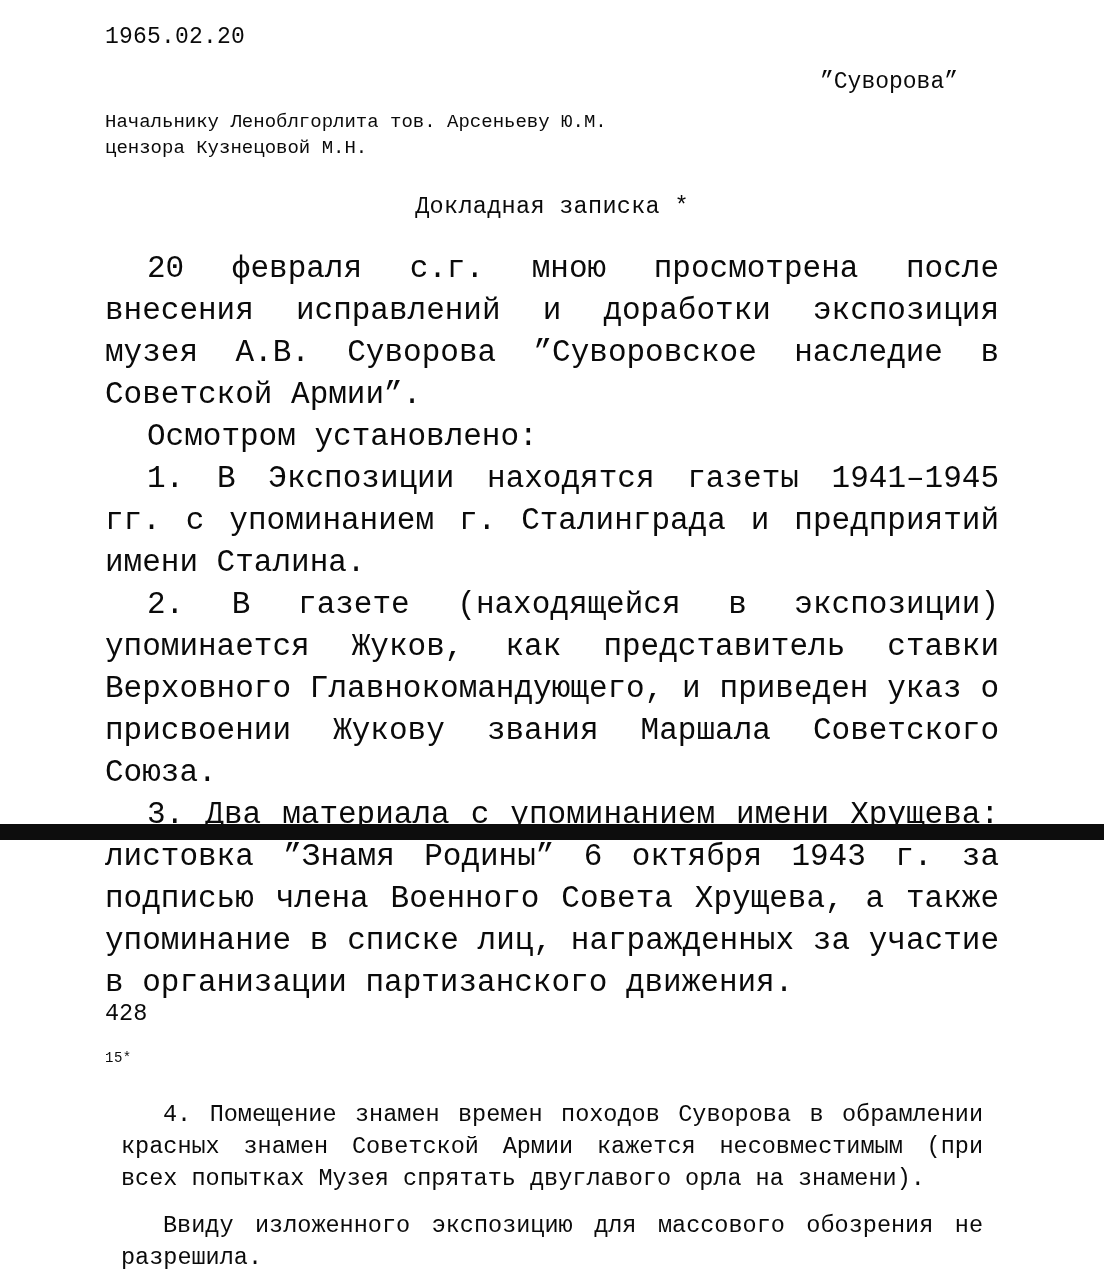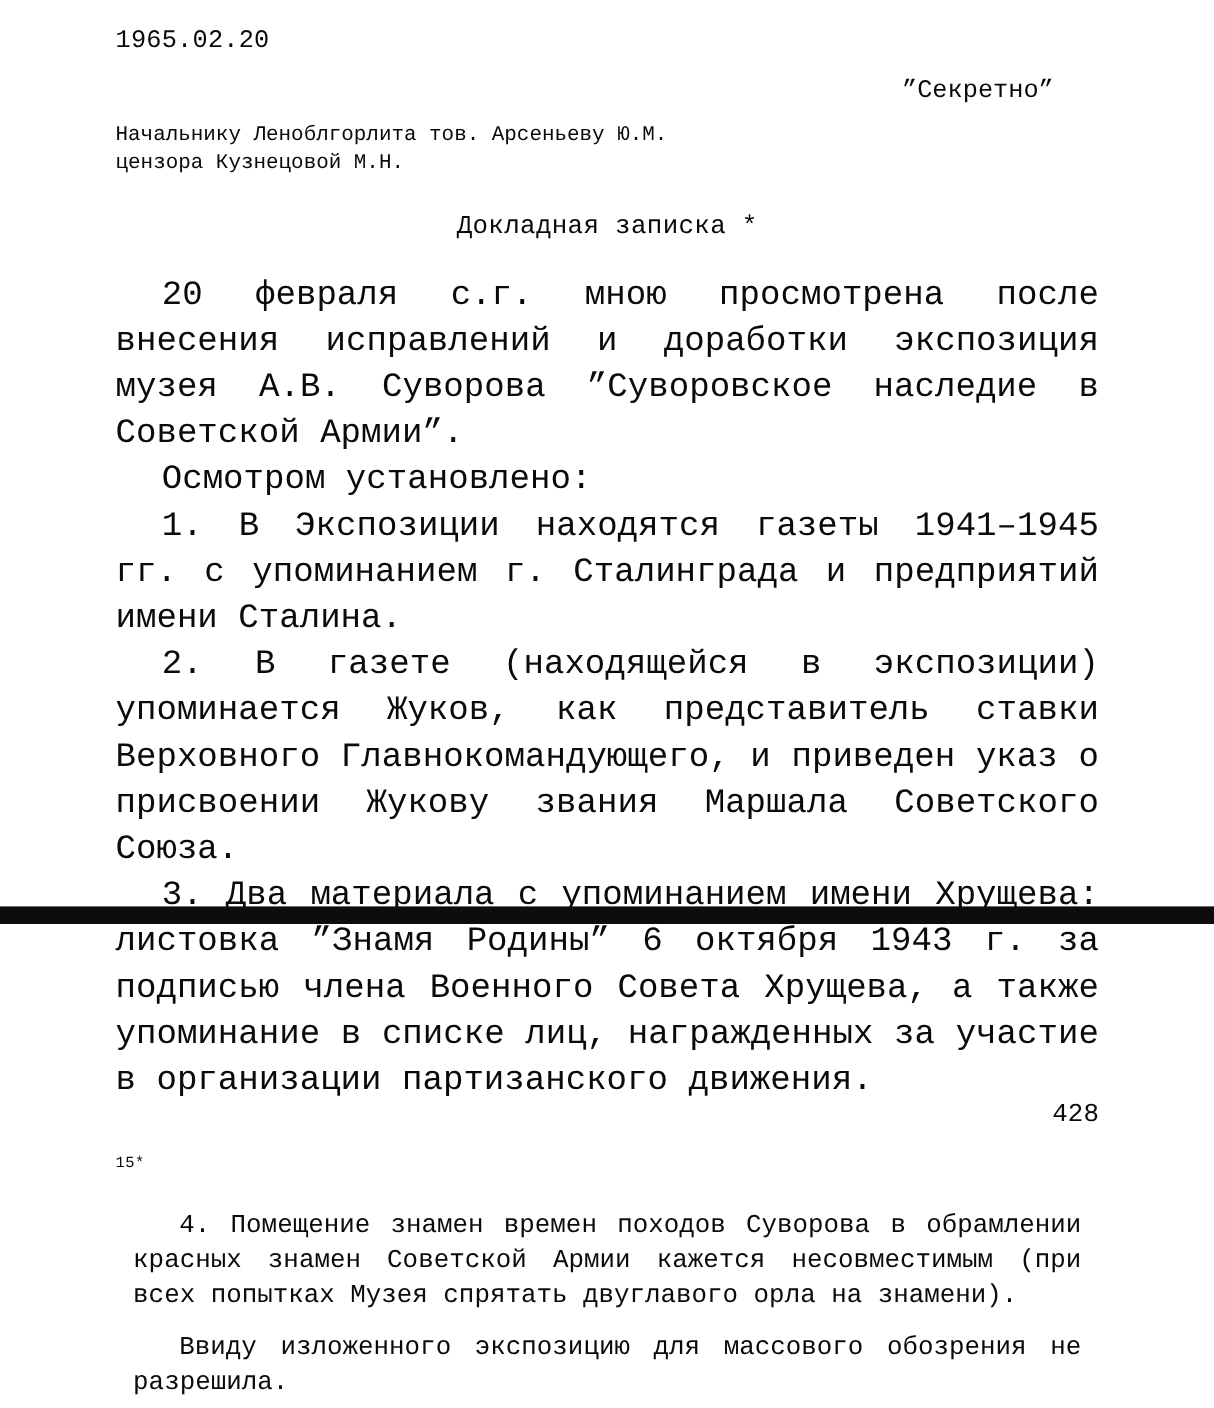--- a/index.html
+++ b/index.html
@@ -98,21 +98,20 @@
     left: 0;
     top: 840px;
     width: 1104px;
     height: 440px;
     padding: 0 105px;
     box-sizing: border-box;
   }
   .page-number {
     margin-top: 160px;
     font-size: 23.5px;
-    text-align: right;
   }
   .body-block-2 {
     margin-top: 72px;
     font-size: 23.5px;
     line-height: 1.355;
     text-align: justify;
   }
   .body-block-2 p {
     margin: 16px;
     text-indent: 42px;
@@ -131,21 +130,21 @@
 
 <div class="page">
 
   <div class="edge-left-top"></div>
   <div class="edge-left-bottom"></div>
 
   <div class="scan-top">
 
     <div class="date-line">1965.02.20</div>
 
-    <div class="secret-line">”Секретно”</div>
+    <div class="secret-line">”Суворова”</div>
 
     <div class="addressee">
       <div>Начальнику Леноблгорлита тов. Арсеньеву Ю.М.</div>
       <div>цензора Кузнецовой М.Н.</div>
     </div>
 
     <div class="doc-title">Докладная записка *</div>
 
     <div class="body-block">
       <p>20 февраля с.г. мною просмотрена после внесения исправлений и доработки экспозиция музея А.В. Суворова ”Суворовское наследие в Советской Армии”.</p>

